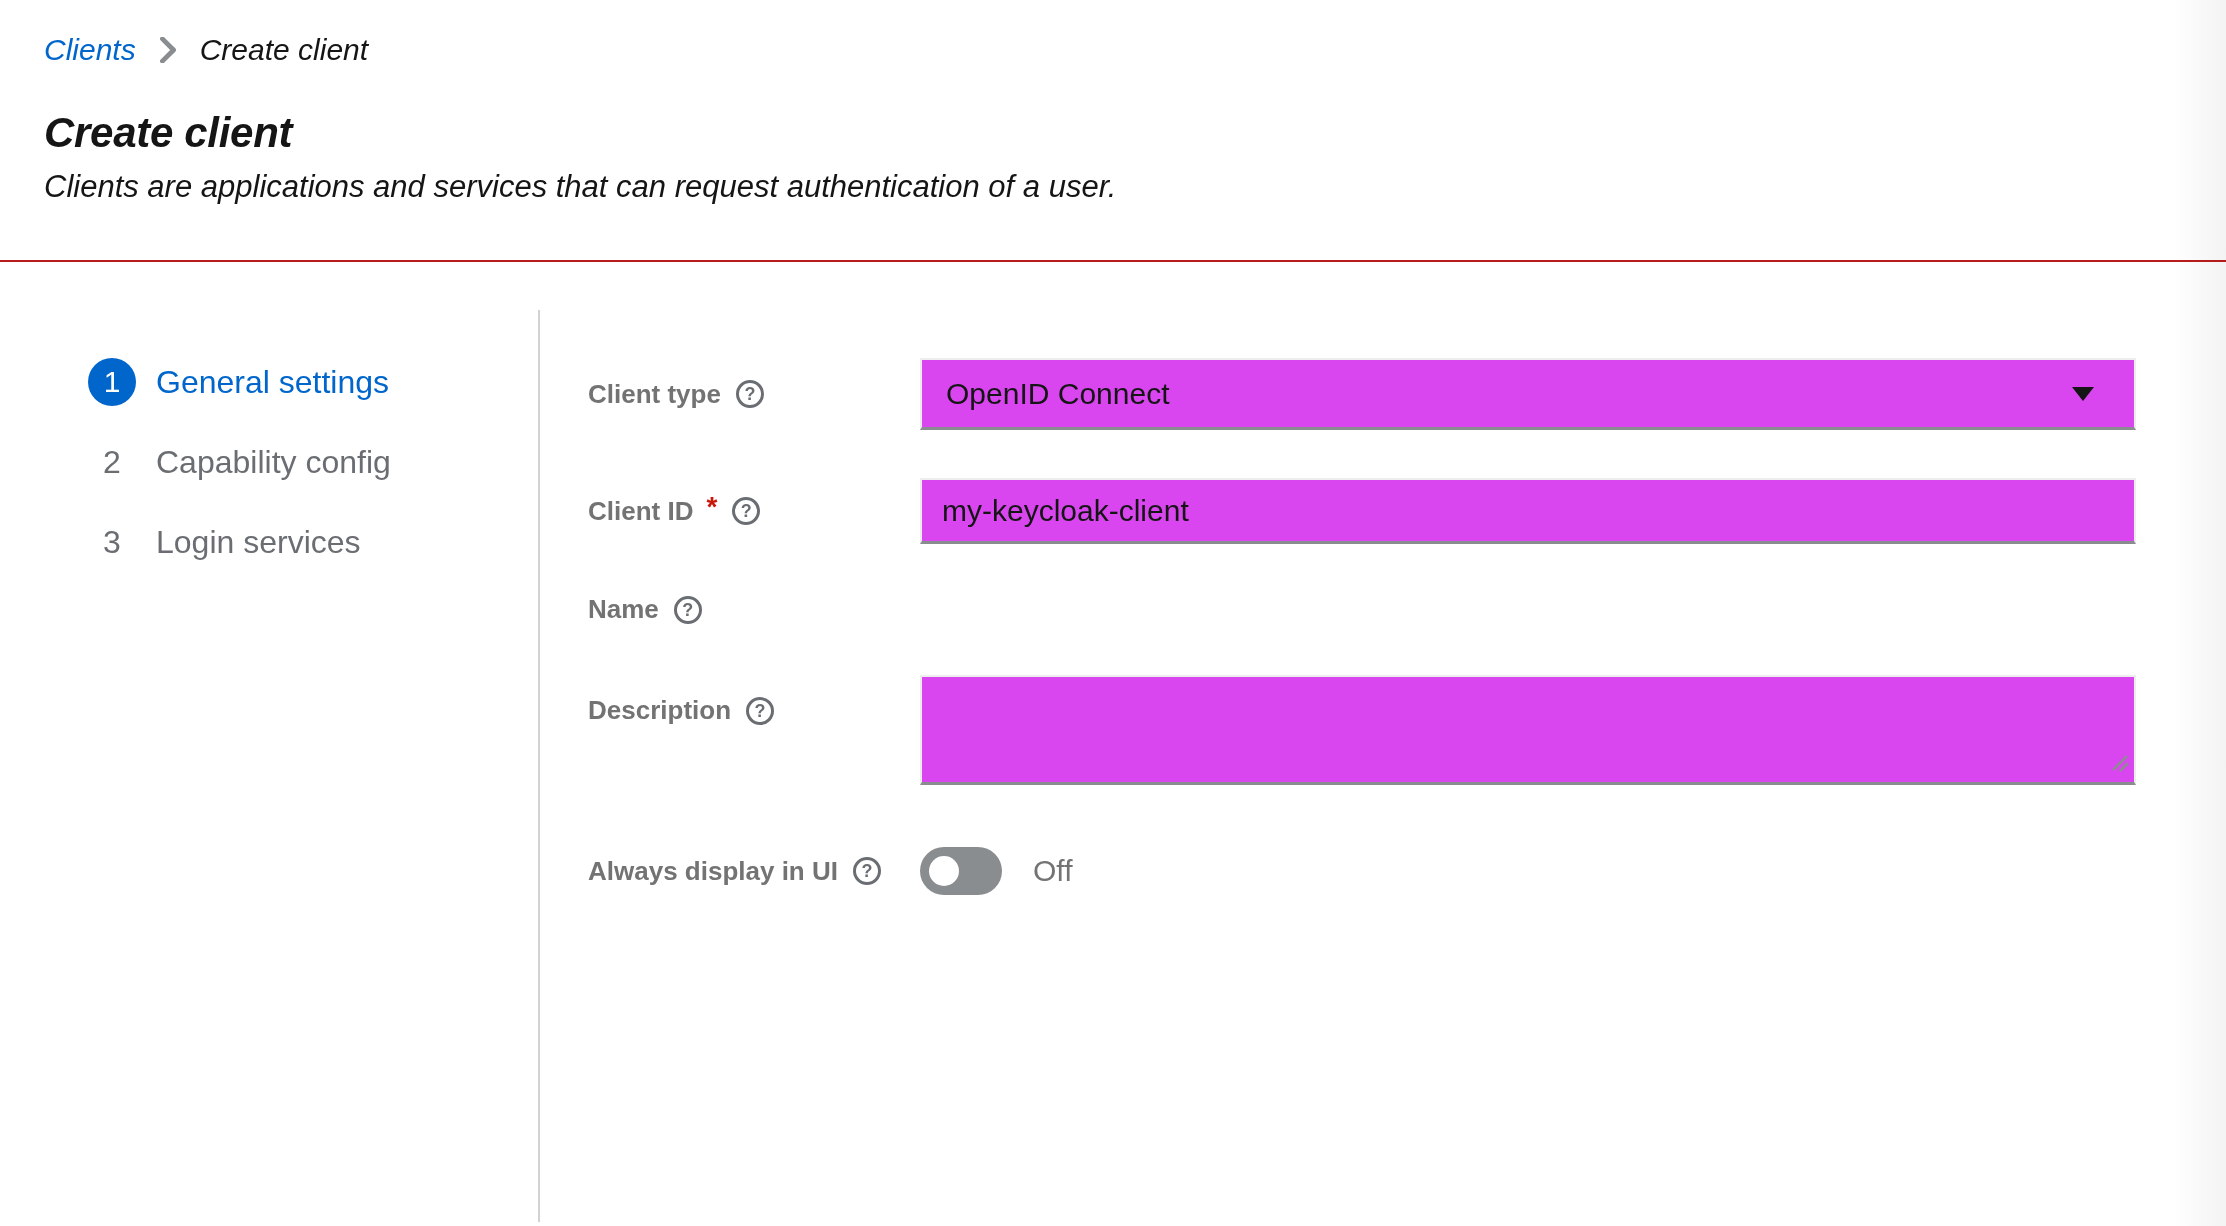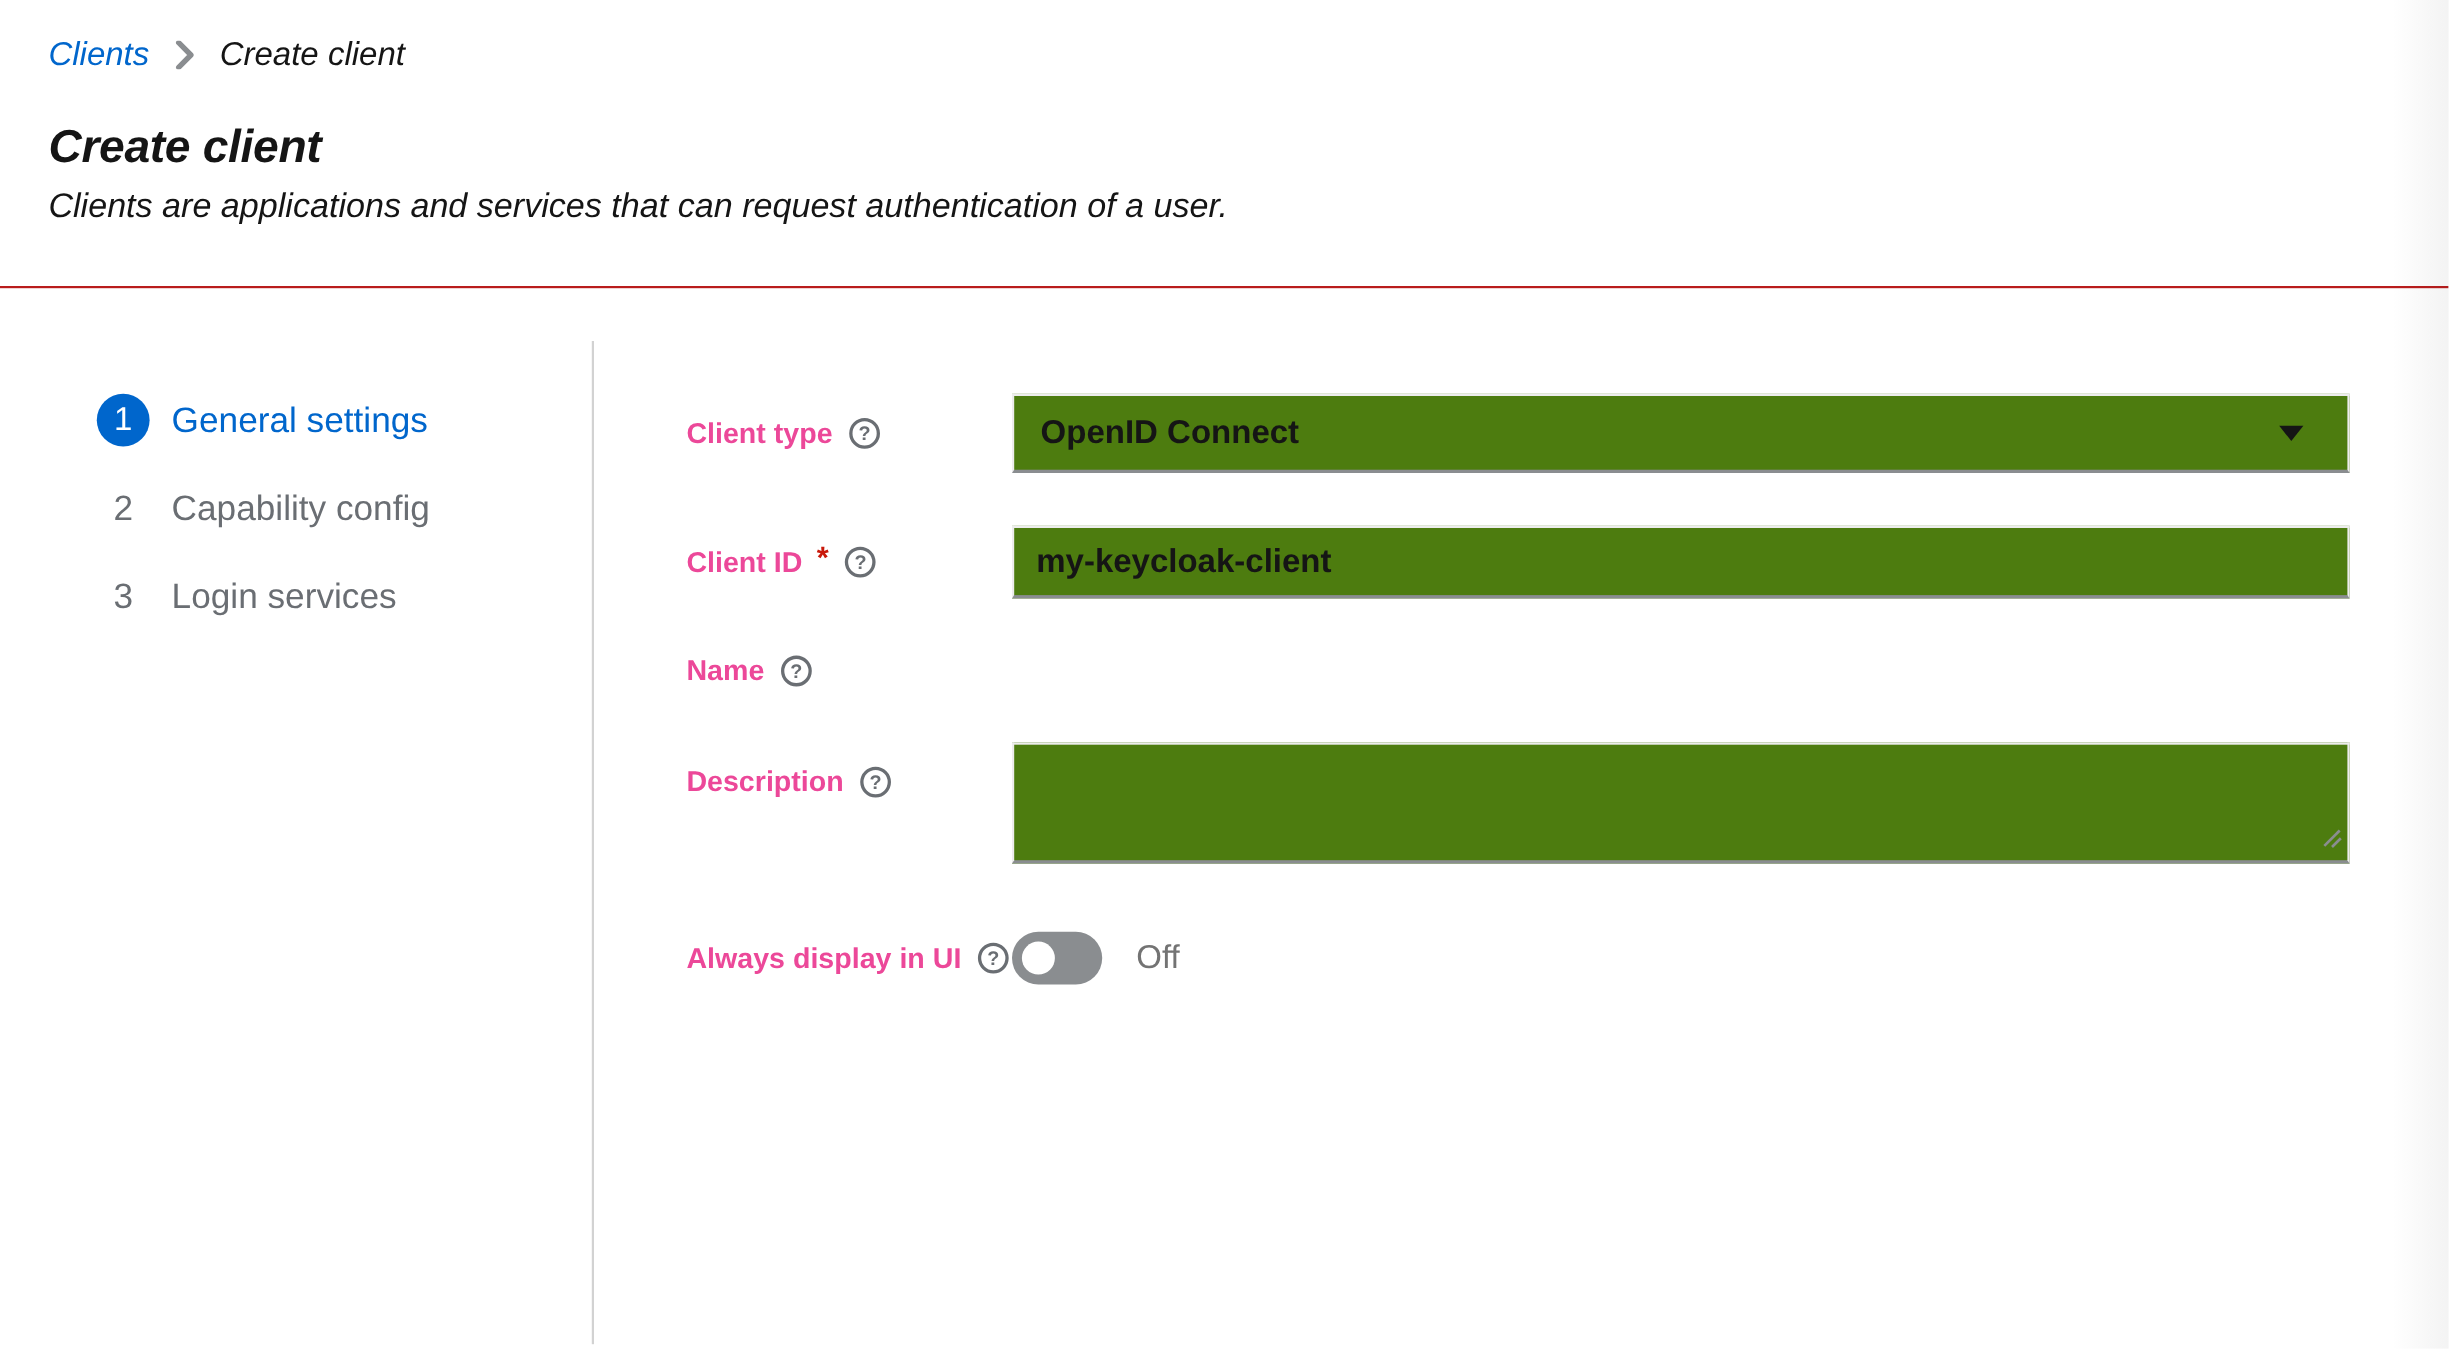--- a/index.html
+++ b/index.html
@@ -27,31 +27,31 @@
   .step-label { margin-left:20px; font-size:32px; }
   .step.current .step-label { color:#0066cc; }
   .step.pending .step-label { color:#6a6e73; }
 
   
   .form-col { flex:1 1 auto; padding:48px 90px 0 48px; }
   .form-row { display:flex; align-items:center; }
   .form-row.top-align { align-items:flex-start; }
   .label-cell { width:332px; flex:0 0 332px; display:flex; align-items:center; }
   .top-align .label-cell { padding-top:20px; }
-  .field-label { font-size:26px; font-weight:700; color:#ec4899;margin-left:36px; }
+  .field-label { font-size:26px; font-weight:700; color:#737373; }
   .required-star { color:#c9190b; font-size:28px; font-weight:700; margin-left:13px; position:relative; top:-4px; }
   .help-icon { margin-left:15px; width:28px; height:28px; flex:0 0 28px; border:3px solid #6a6e73; border-radius:50%;
                display:inline-flex; align-items:center; justify-content:center;
                color:#6a6e73; font-size:18px; font-weight:700; line-height:1; cursor:pointer; }
   .input-cell { flex:1 1 auto; position:relative; }
 
   .text-input, .select-toggle, .desc-textarea {
-      width:100%; background:#4d7c0f; color:#151515;
+      width:100%; background:#d946ef; color:#151515;
       border:2px solid #ededed; border-bottom:3px solid #8a8d90;
-      font-family:"Liberation Sans","DejaVu Sans",sans-serif; font-size:30px;font-weight:bold; }
+      font-family:"Liberation Sans","DejaVu Sans",sans-serif; font-size:30px; }
   .text-input { height:66px; padding:0 20px; }
   .select-toggle { height:72px; display:flex; align-items:center; padding:0 24px; cursor:pointer; }
   .select-caret { margin-left:auto; margin-right:16px; width:0; height:0;
                   border-left:11px solid transparent; border-right:11px solid transparent;
                   border-top:14px solid #151515; }
   .desc-textarea { height:110px; padding:14px 20px; resize:none; display:block; }
   .resize-grip { position:absolute; right:5px; bottom:7px; pointer-events:none; }
 
   .row-client-type { margin-bottom:48px; }
   .row-client-id   { margin-bottom:50px; }

